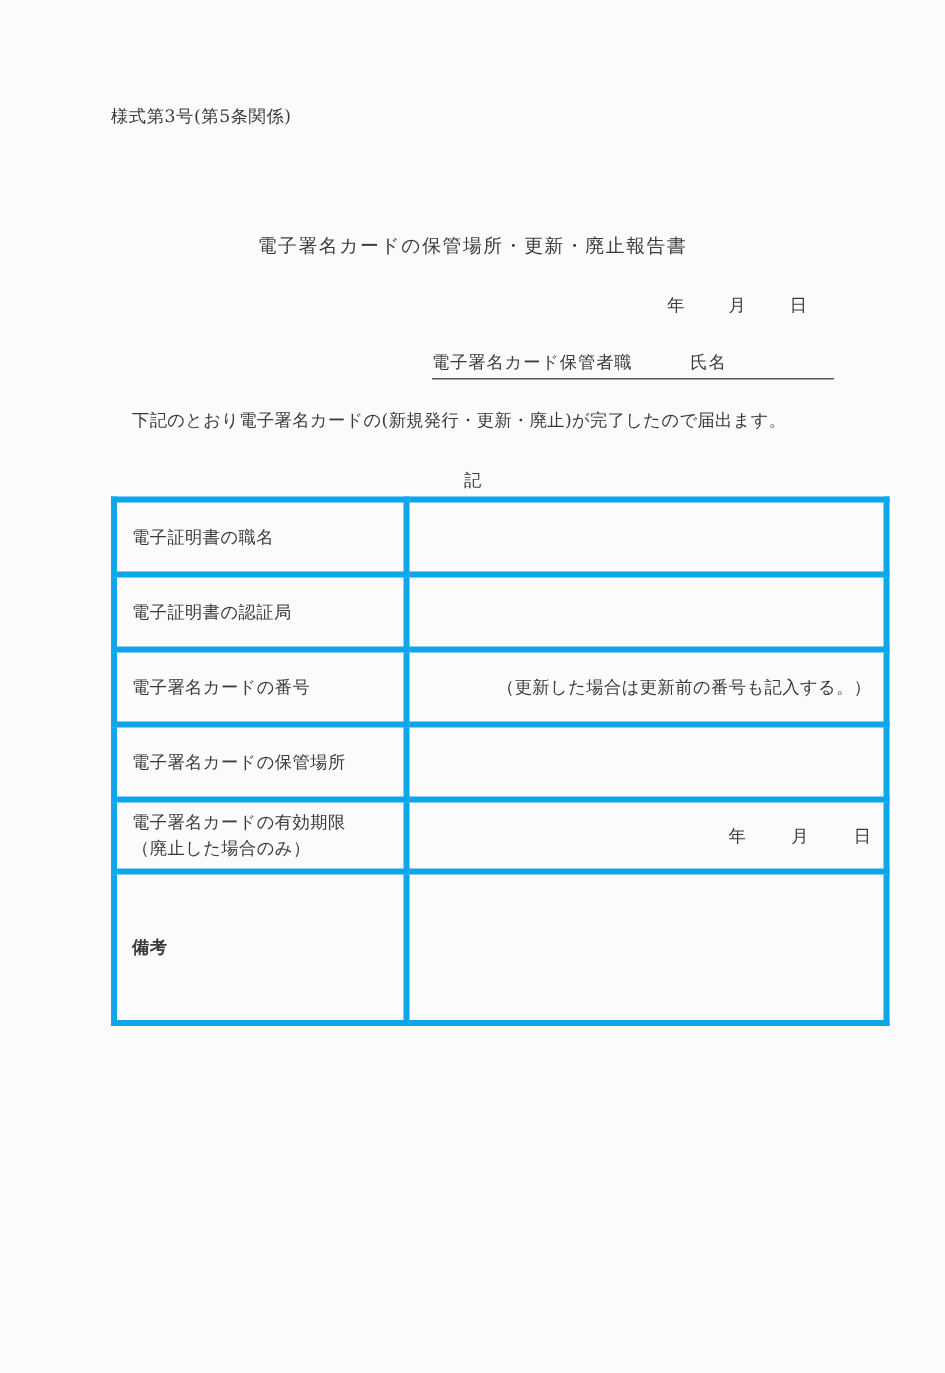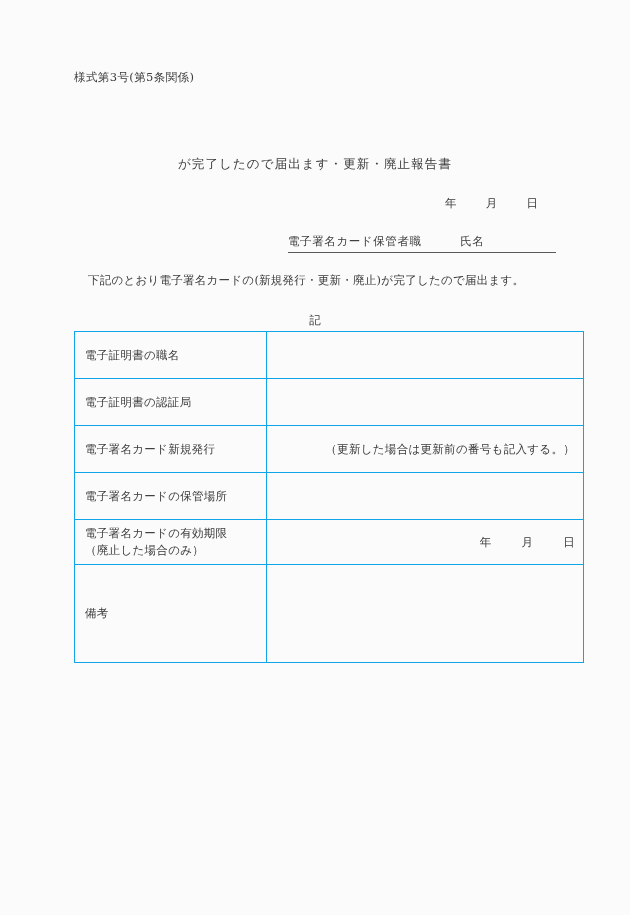--- a/index.html
+++ b/index.html
@@ -86,54 +86,54 @@
   
   .form-table {
     position: absolute;
     left: 74px;
     top: 331px;
     width: 481px;
     border-collapse: collapse;
     table-layout: fixed;
   }
   .form-table td {
-    border: 1px solid #0ea5e9;
+    border: 4px solid #0ea5e9;
     font-size: 11.5px;
     letter-spacing: 0.3px;
     vertical-align: middle;
     line-height: 1.45;
   }
   .form-table td.label {
     width: 181px;
     padding: 0 0 0 10px;
   }
   .form-table td.value {
     width: 300px;
     padding: 0 8px;
     text-align: right;
   }
   .r1 td, .r2 td, .r3 td, .r4 td { height: 46px; }
   .r5 td { height: 48px; }
   .r6 td { height: 44px; }
-  .r7 td { height: 97px; }
+  .r7 td { height: 97px; font-weight: bold; }
 
   .form-table .r7 td.label { vertical-align: middle; }
   .nowrap { white-space: nowrap; }
   .val-line { white-space: nowrap; }
   .val-line .sp { display: inline-block; width: 22px; }
   .note { white-space: nowrap; }
 </style>
 </head>
 <body>
 
 <div class="page">
 
   <div class="form-code">様式第3号(第5条関係)</div>
 
-  <div class="doc-title">が完了したので届出ます・更新・廃止報告書</div>
+  <div class="doc-title">電子署名カードの保管場所・更新・廃止報告書</div>
 
   <div class="date-line">
     <span>年</span>
     <span class="sp"></span>
     <span>月</span>
     <span class="sp"></span>
     <span>日</span>
   </div>
 
   <div class="signature-line">
@@ -150,21 +150,21 @@
     <tbody>
       <tr class="r1">
         <td class="label nowrap">電子証明書の職名</td>
         <td class="value"></td>
       </tr>
       <tr class="r2">
         <td class="label nowrap">電子証明書の認証局</td>
         <td class="value"></td>
       </tr>
       <tr class="r3">
-        <td class="label nowrap">電子署名カード新規発行</td>
+        <td class="label nowrap">電子署名カードの番号</td>
         <td class="value">
           <span class="note">（更新した場合は更新前の番号も記入する。）</span>
         </td>
       </tr>
       <tr class="r4">
         <td class="label nowrap">電子署名カードの保管場所</td>
         <td class="value"></td>
       </tr>
       <tr class="r6">
         <td class="label">

